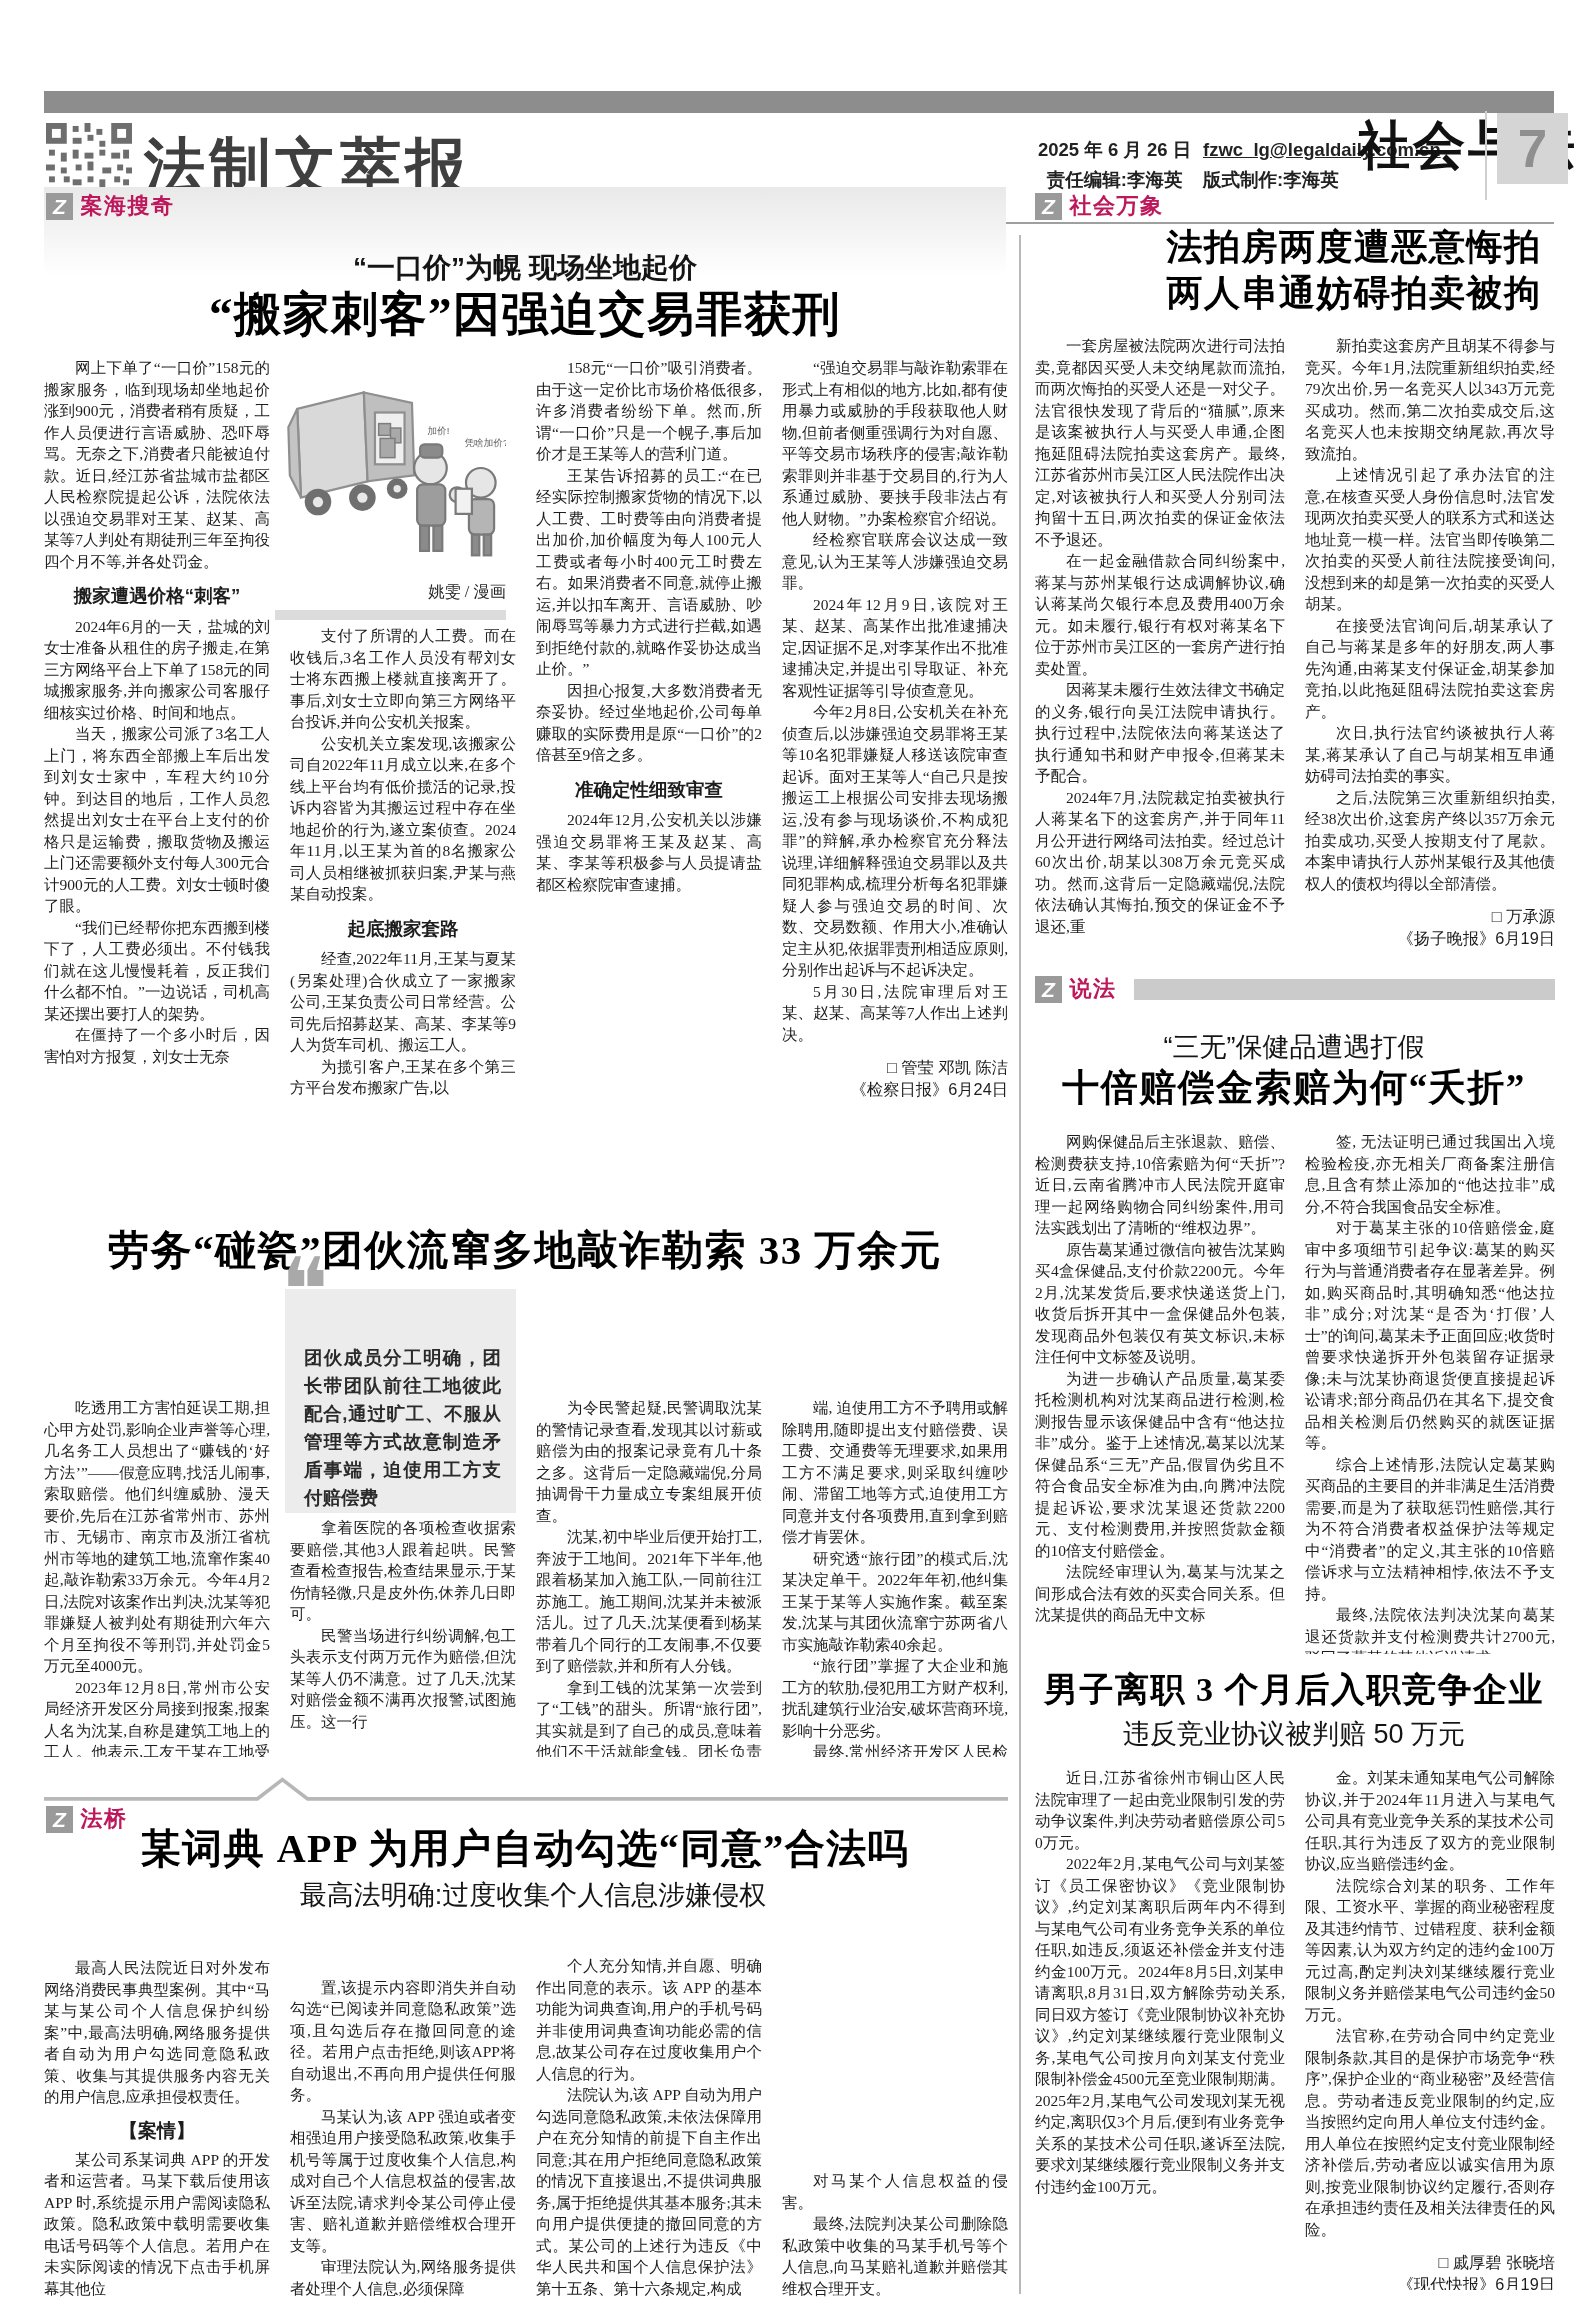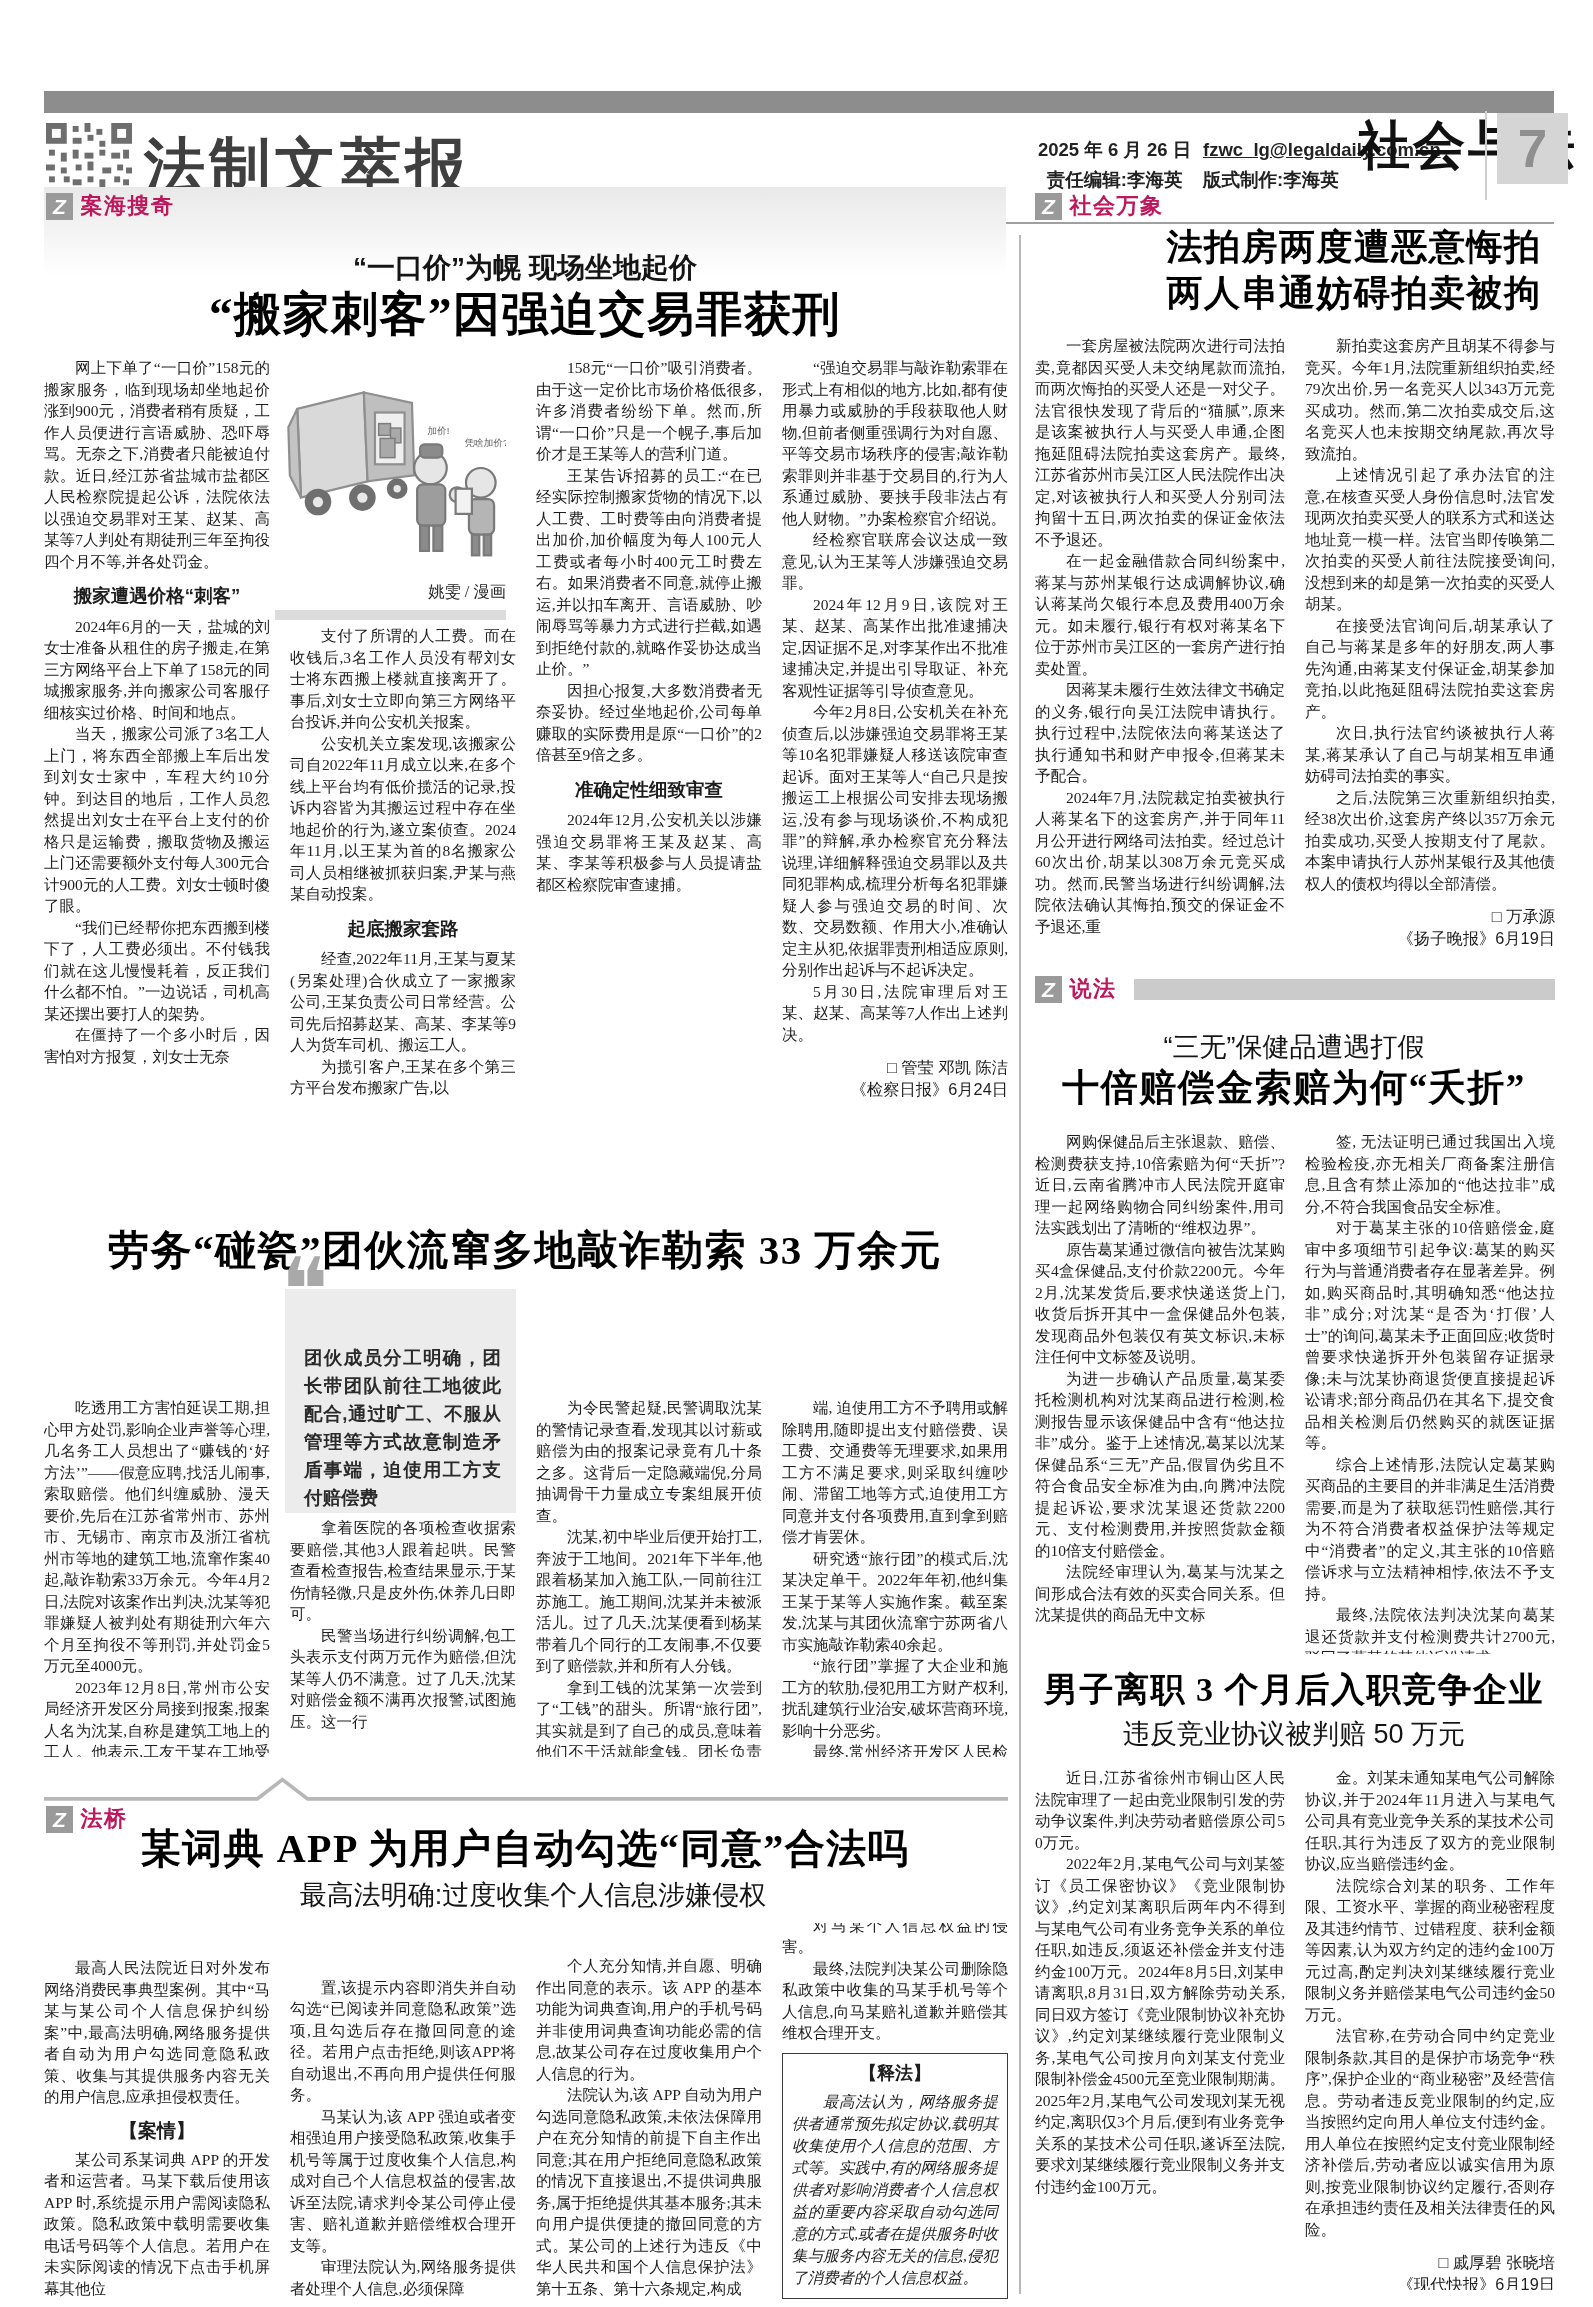--- a/index.html
+++ b/index.html
@@ -288,41 +288,37 @@
         <div class="para p">马某认为,该 APP 强迫或者变相强迫用户接受隐私政策,收集手机号等属于过度收集个人信息,构成对自己个人信息权益的侵害,故诉至法院,请求判令某公司停止侵害、赔礼道歉并赔偿维权合理开支等。</div>
         <div class="para p">审理法院认为,网络服务提供者处理个人信息,必须保障</div>
       </div>
       <div class="col">
         <div class="para p">个人充分知情,并自愿、明确作出同意的表示。该 APP 的基本功能为词典查询,用户的手机号码并非使用词典查询功能必需的信息,故某公司存在过度收集用户个人信息的行为。</div>
         <div class="para p">法院认为,该 APP 自动为用户勾选同意隐私政策,未依法保障用户在充分知情的前提下自主作出同意;其在用户拒绝同意隐私政策的情况下直接退出,不提供词典服务,属于拒绝提供其基本服务;其未向用户提供便捷的撤回同意的方式。某公司的上述行为违反《中华人民共和国个人信息保护法》第十五条、第十六条规定,构成</div>
       </div>
       <div class="col">
         <div class="para p">对马某个人信息权益的侵害。</div>
         <div class="para p">最终,法院判决某公司删除隐私政策中收集的马某手机号等个人信息,向马某赔礼道歉并赔偿其维权合理开支。</div>
-        <div class="lawbox">
-          <div class="bh">【释法】</div>
-          <div class="bp">最高法认为，网络服务提供者通常预先拟定协议,载明其收集使用个人信息的范围、方式等。实践中,有的网络服务提供者对影响消费者个人信息权益的重要内容采取自动勾选同意的方式,或者在提供服务时收集与服务内容无关的信息,侵犯了消费者的个人信息权益。</div>
-        </div>
       </div>
     </div>
 
   <div class="abs seclabel" style="left:1035px;top:191px;width:518px;">
     <span class="zicon">Z</span>
     <span class="lbl">社会万象</span>
   </div>
   <div class="abs bighead" style="left:1095px;top:224px;width:518px;font-size:36px;line-height:46px;text-align:center;">
     <div>法拍房两度遭恶意悔拍</div>
     <div>两人串通妨碍拍卖被拘</div>
   </div>
   <div class="abs cols cols-r" style="left:1035px;top:335px;width:520px;height:628px;">
       <div class="col">
         <div class="para p">一套房屋被法院两次进行司法拍卖,竟都因买受人未交纳尾款而流拍, 而两次悔拍的买受人还是一对父子。法官很快发现了背后的“猫腻”,原来是该案被执行人与买受人串通,企图拖延阻碍法院拍卖这套房产。最终,江苏省苏州市吴江区人民法院作出决定,对该被执行人和买受人分别司法拘留十五日,两次拍卖的保证金依法不予退还。</div>
         <div class="para p">在一起金融借款合同纠纷案中,蒋某与苏州某银行达成调解协议,确认蒋某尚欠银行本息及费用400万余元。如未履行,银行有权对蒋某名下位于苏州市吴江区的一套房产进行拍卖处置。</div>
         <div class="para p">因蒋某未履行生效法律文书确定的义务,银行向吴江法院申请执行。执行过程中,法院依法向蒋某送达了执行通知书和财产申报令,但蒋某未予配合。</div>
-        <div class="para p">2024年7月,法院裁定拍卖被执行人蒋某名下的这套房产,并于同年11月公开进行网络司法拍卖。经过总计60次出价,胡某以308万余元竞买成功。然而,民警当场进行纠纷调解,法院依法确认其悔拍,预交的保证金不予退还,重</div>
+        <div class="para p">2024年7月,法院裁定拍卖被执行人蒋某名下的这套房产,并于同年11月公开进行网络司法拍卖。经过总计60次出价,胡某以308万余元竞买成功。然而,这背后一定隐藏端倪,法院依法确认其悔拍,预交的保证金不予退还,重</div>
       </div>
       <div class="col">
         <div class="para p">新拍卖这套房产且胡某不得参与竞买。今年1月,法院重新组织拍卖,经79次出价,另一名竞买人以343万元竞买成功。然而,第二次拍卖成交后,这名竞买人也未按期交纳尾款,再次导致流拍。</div>
         <div class="para p">上述情况引起了承办法官的注意,在核查买受人身份信息时,法官发现两次拍卖买受人的联系方式和送达地址竟一模一样。法官当即传唤第二次拍卖的买受人前往法院接受询问,没想到来的却是第一次拍卖的买受人胡某。</div>
         <div class="para p">在接受法官询问后,胡某承认了自己与蒋某是多年的好朋友,两人事先沟通,由蒋某支付保证金,胡某参加竞拍,以此拖延阻碍法院拍卖这套房产。</div>
         <div class="para p">次日,执行法官约谈被执行人蒋某,蒋某承认了自己与胡某相互串通妨碍司法拍卖的事实。</div>
         <div class="para p">之后,法院第三次重新组织拍卖,经38次出价,这套房产终以357万余元拍卖成功,买受人按期支付了尾款。本案申请执行人苏州某银行及其他债权人的债权均得以全部清偿。</div>
         <div class="para by">□ 万承源</div>
         <div class="para src">《扬子晚报》6月19日</div>
       </div>

